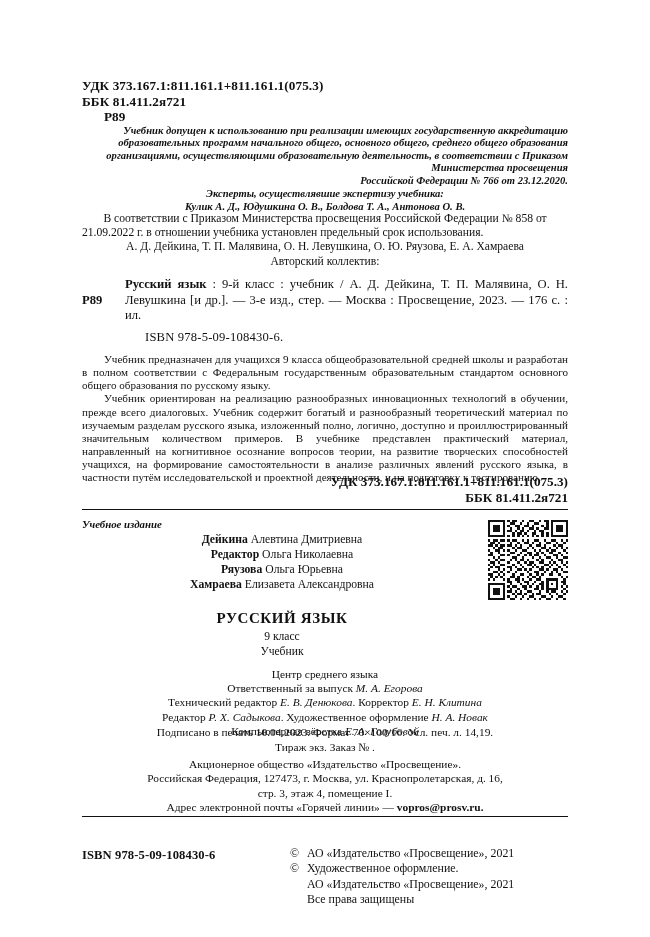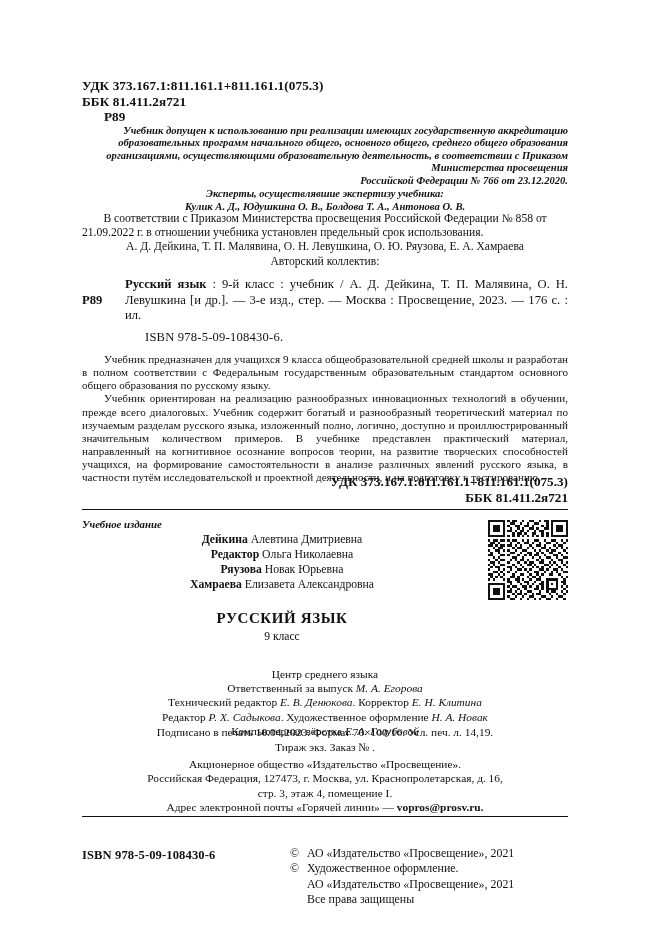--- a/index.html
+++ b/index.html
@@ -553,31 +553,32 @@
     <div>
       <span class="sur">Дейкина</span>
       <span>Алевтина Дмитриевна</span>
     </div>
     <div>
       <span class="sur">Редактор</span>
       <span>Ольга Николаевна</span>
     </div>
     <div>
       <span class="sur">Ряузова</span>
-      <span>Новак Юрьевна</span>
+      <span>Ольга Юрьевна</span>
     </div>
     <div>
       <span class="sur">Хамраева</span>
       <span>Елизавета Александровна</span>
     </div>
   </div>
 
   <div class="blk" id="book-title">РУССКИЙ ЯЗЫК</div>
   <div class="blk" id="book-grade">
     <div>9 класс</div>
+    <div>Учебник</div>
   </div>
 
   <div class="blk" id="credits">
     <div>Центр среднего языка</div>
     <div>
       <span>Ответственный за выпуск </span><span class="nm">М. А. Егорова</span>
     </div>
     <div>
       <span>Технический редактор </span><span class="nm">Е. В. Денюкова</span><span>. Корректор </span><span class="nm">Е. Н. Клитина</span>
     </div>

